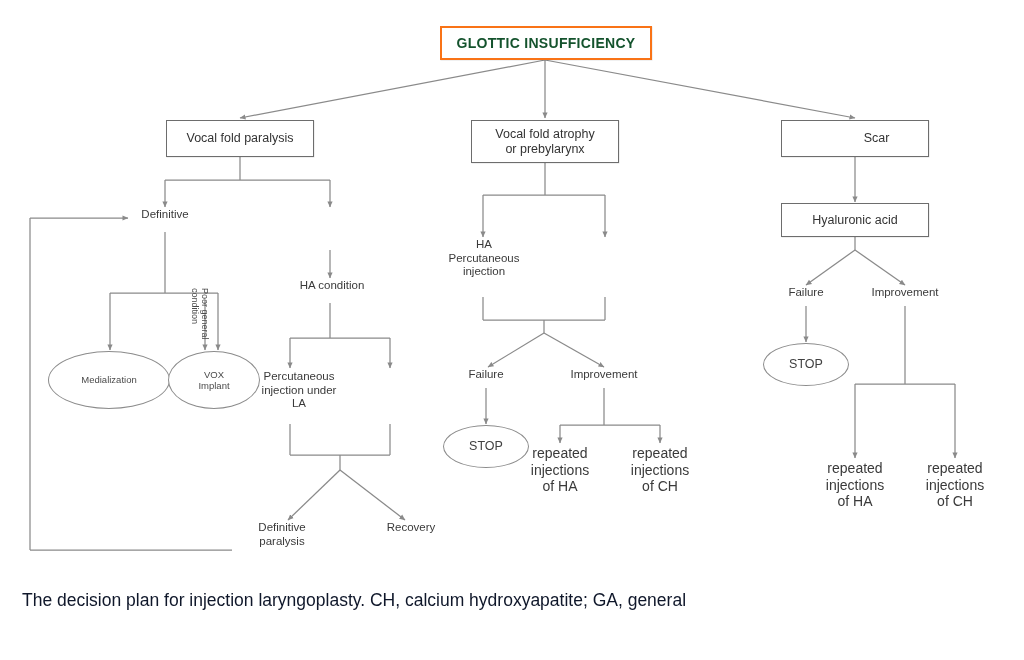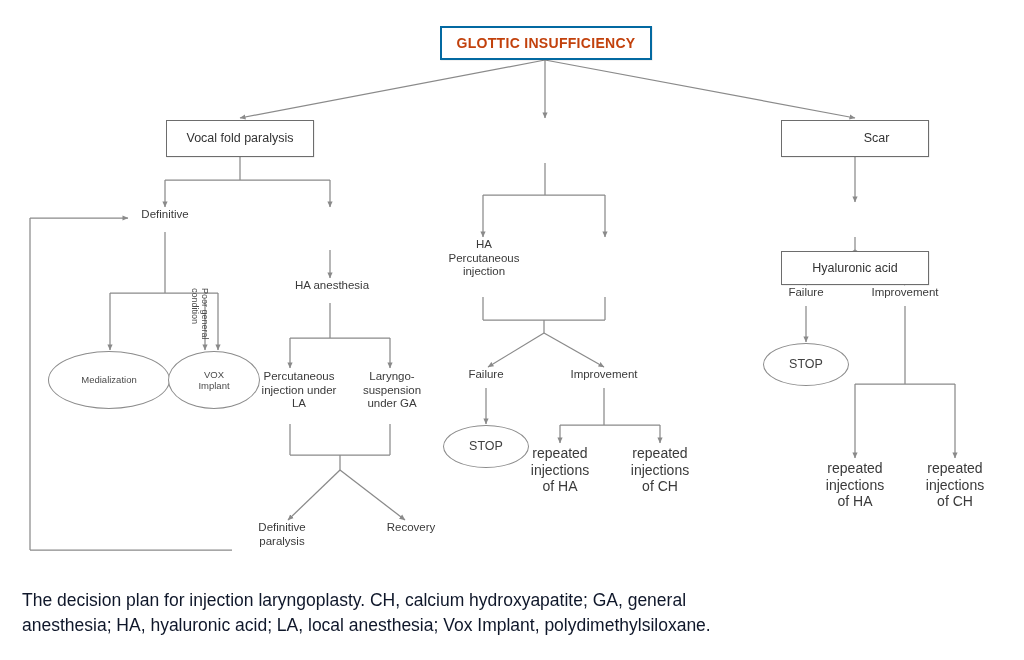--- a/index.html
+++ b/index.html
@@ -26,25 +26,25 @@
   }
   .boxnode{
     border:1.6px solid #6d6d6d;
     background:#ffffff;
     display:flex;align-items:center;justify-content:center;
     font-size:12.5px;
     color:#333;
     box-shadow:0.5px 0.5px 0 rgba(0,0,0,0.12);
   }
   .titlebox{
-    border:2px solid #0369a1;
+    border:2px solid #f97316;
     font-weight:bold;
     font-size:14px;
     letter-spacing:0.3px;
-    color:#c2410c;
+    color:#14532d;
   }
   .ellipsenode{
     border:1.4px solid #8c8c8c;
     border-radius:50%;
     background:#ffffff;
     display:flex;align-items:center;justify-content:center;
     font-size:9.5px;
     color:#4a4a4a;
   }
   .stopnode{ font-size:12.5px; color:#404040; }
@@ -159,56 +159,55 @@
 
   <div class="node textnode" style="left:115px;top:208px;width:100px;height:24px;">Definitive</div>
 
 
   <div class="rotnode" style="left:210px;top:288px;">Poor general<br>condition</div>
 
   <div class="node ellipsenode" style="left:48px;top:351px;width:122px;height:58px;">Medialization</div>
 
   <div class="node ellipsenode" style="left:168px;top:351px;width:92px;height:58px;">VOX<br>Implant</div>
 
-  <div class="node textnode" style="left:288px;top:279px;width:88px;height:24px;">HA anesthesia</div>
+  <div class="node textnode" style="left:288px;top:279px;width:88px;height:24px;">HA condition</div>
 
   <div class="node textnode" style="left:250px;top:370px;width:98px;height:56px;">Percutaneous<br>injection under<br>LA</div>
 
-  <div class="node textnode" style="left:352px;top:370px;width:80px;height:56px;">Laryngo-<br>suspension<br>under GA</div>
 
   <div class="node textnode" style="left:233px;top:521px;width:98px;height:40px;">Definitive<br>paralysis</div>
 
   <div class="node textnode" style="left:368px;top:521px;width:86px;height:24px;">Recovery</div>
 
+  <div class="node boxnode" style="left:471px;top:120px;width:148px;height:43px;">Vocal fold atrophy<br>or prebylarynx</div>
 
   <div class="node textnode" style="left:434px;top:238px;width:100px;height:58px;">HA<br>Percutaneous<br>injection</div>
 
 
   <div class="node textnode" style="left:445px;top:368px;width:82px;height:24px;">Failure</div>
 
   <div class="node textnode" style="left:545px;top:368px;width:118px;height:24px;">Improvement</div>
 
   <div class="node ellipsenode stopnode" style="left:443px;top:425px;width:86px;height:43px;">STOP</div>
 
   <div class="node textnode small" style="left:523px;top:445px;width:74px;height:54px;">repeated<br>injections<br>of HA</div>
 
   <div class="node textnode small" style="left:623px;top:445px;width:74px;height:54px;">repeated<br>injections<br>of CH</div>
 
   <div class="node boxnode" style="left:781px;top:120px;width:148px;height:37px;padding-left:43px;">Scar</div>
 
-  <div class="node boxnode" style="left:781px;top:203px;width:148px;height:34px;margin-top:48px;">Hyaluronic acid</div>
+  <div class="node boxnode" style="left:781px;top:203px;width:148px;height:34px;">Hyaluronic acid</div>
 
   <div class="node textnode" style="left:766px;top:286px;width:80px;height:24px;">Failure</div>
 
   <div class="node textnode" style="left:846px;top:286px;width:118px;height:24px;">Improvement</div>
 
   <div class="node ellipsenode stopnode" style="left:763px;top:343px;width:86px;height:43px;">STOP</div>
 
   <div class="node textnode small" style="left:818px;top:460px;width:74px;height:54px;">repeated<br>injections<br>of HA</div>
 
   <div class="node textnode small" style="left:918px;top:460px;width:74px;height:54px;">repeated<br>injections<br>of CH</div>
 
 </div>
 
 <div id="caption">
   <span>The decision plan for injection laryngoplasty. CH, calcium hydroxyapatite; GA, general</span>
-  <span>anesthesia; HA, hyaluronic acid; LA, local anesthesia; Vox Implant, polydimethylsiloxane.</span>
 </div>
 
 </body></html>

